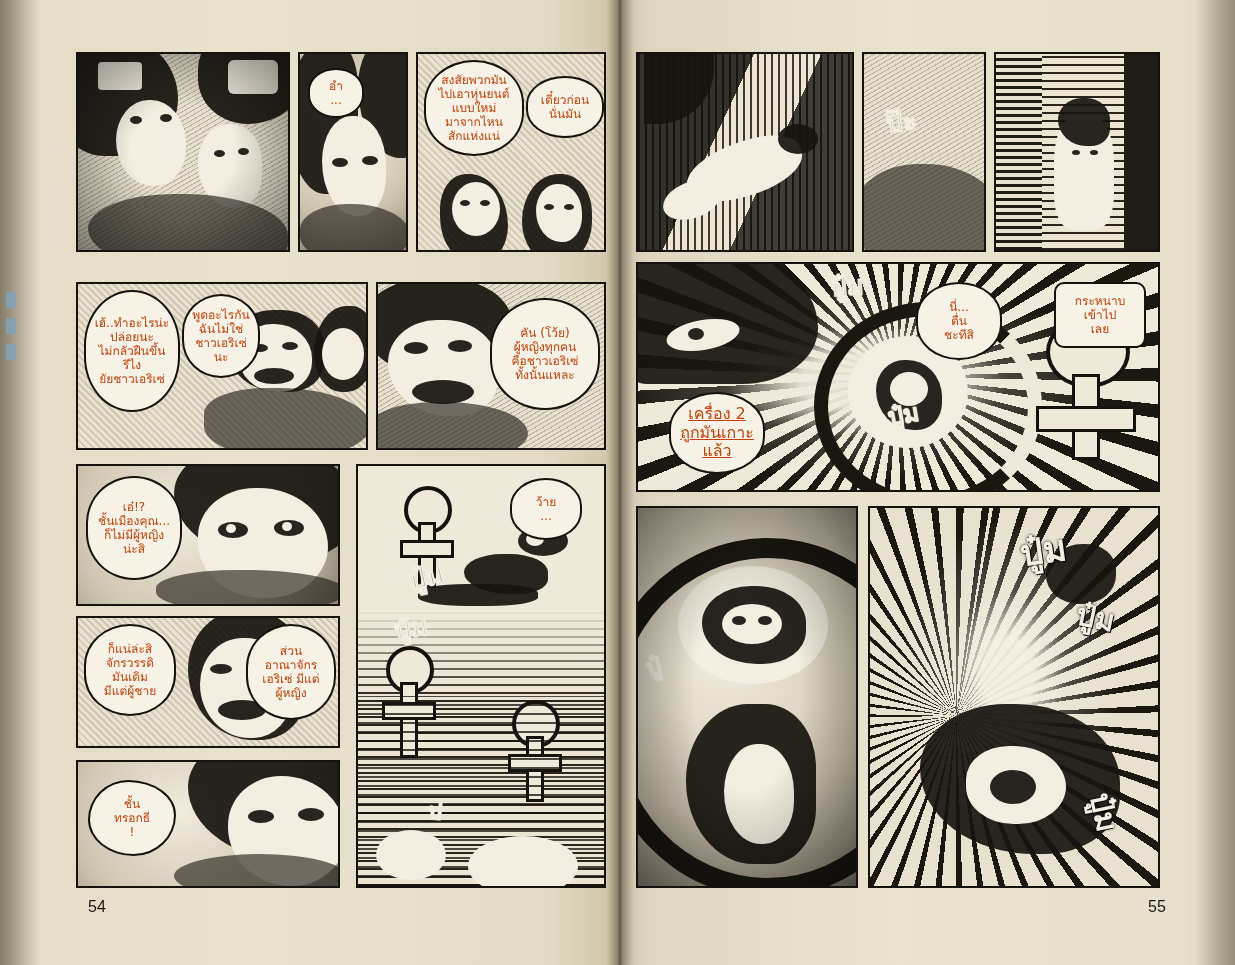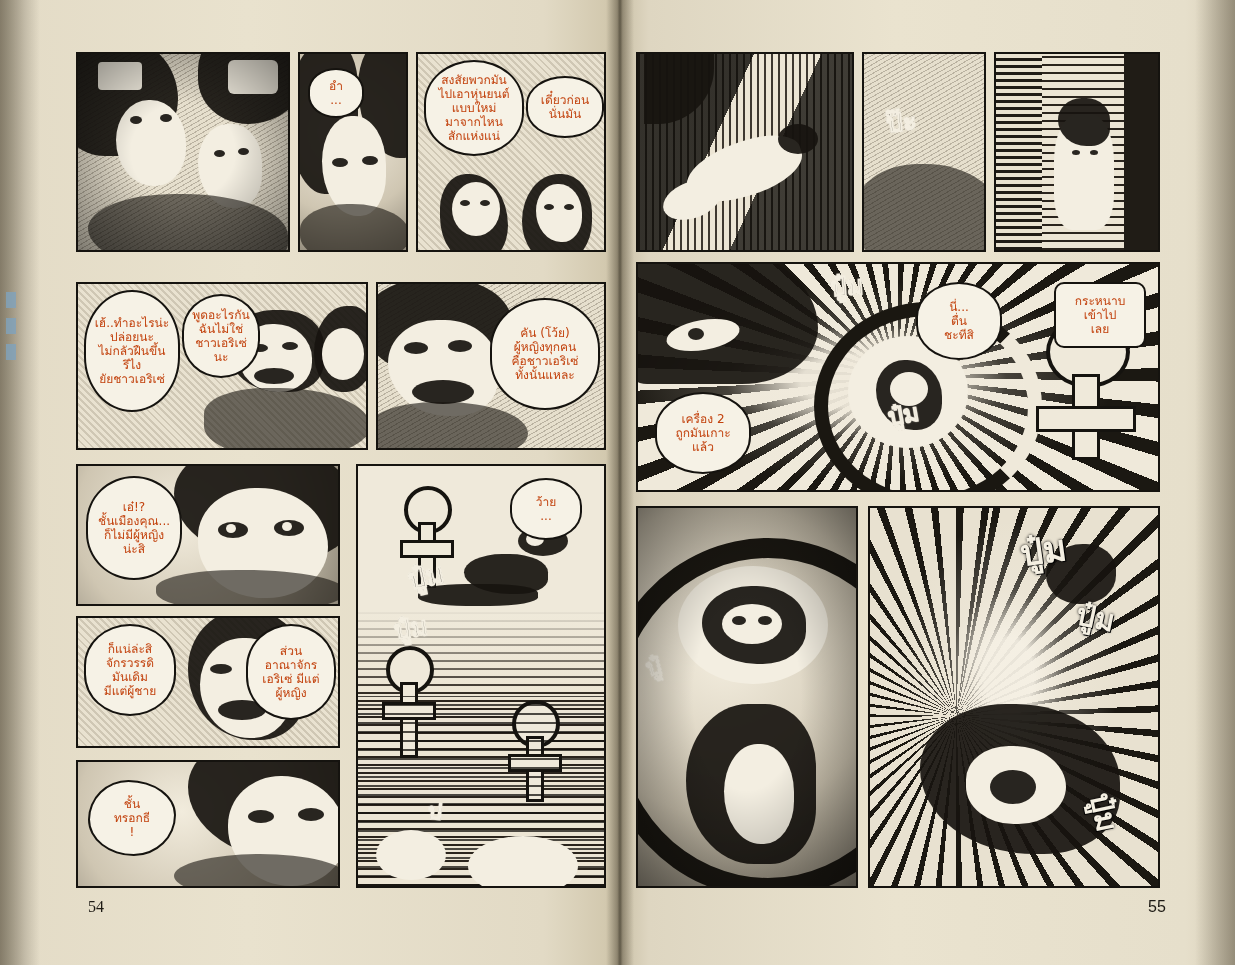--- a/index.html
+++ b/index.html
@@ -334,21 +334,21 @@
     <div class="white" style="left:18px; bottom:6px; width:70px; height:50px; border-radius:50%;"></div>
     <div class="white" style="left:110px; bottom:-10px; width:110px; height:60px; border-radius:50%;"></div>
 
     <div class="balloon" style="left:152px; top:12px; width:72px; height:62px; font-size:12px;">ว้าย
 ...</div>
     <div class="sfx" style="left:50px; top:98px; font-size:28px; transform:rotate(-12deg);">ปู๋ม</div>
     <div class="sfx" style="left:36px; top:150px; font-size:26px; transform:rotate(-8deg);">ปู๋ม</div>
     <div class="sfx" style="left:70px; top:336px; font-size:22px; transform:rotate(6deg);">ป</div>
   </div>
 
-  <div class="pagenum" style="left:88px; top:898px;font-family:Liberation Serif, serif;">54</div>
+  <div class="pagenum" style="left:88px; top:898px;">54</div>
 
   <div class="panel tone-speed" style="left:636px; top:52px; width:218px; height:200px;">
     <div style="position:absolute; inset:0; background:
       linear-gradient(115deg, rgba(20,18,14,.85) 0 38%, rgba(235,228,212,.1) 38% 60%, rgba(20,18,14,.8) 60% 100%);"></div>
     <div class="white" style="left:46px; top:88px; width:120px; height:54px; border-radius:55% 45% 50% 50%; transform:rotate(-18deg);"></div>
     <div class="white" style="left:24px; top:128px; width:60px; height:36px; border-radius:50%; transform:rotate(-20deg);"></div>
     <div class="ink" style="left:140px; top:70px; width:40px; height:30px; border-radius:50%;"></div>
     <div class="ink" style="left:6px; top:0px; width:70px; height:70px; border-radius:0 0 80% 0;"></div>
   </div>
 
@@ -379,21 +379,21 @@
       border-right-color:#efe9da;"></div>
     <div class="white" style="left:210px; top:72px; width:120px; height:112px; border-radius:50%;"></div>
     <div class="ink" style="left:238px; top:96px; width:66px; height:70px; border-radius:45% 55% 40% 60%;"></div>
     <div class="white" style="left:252px; top:108px; width:38px; height:34px; border-radius:50%;"></div>
 
     <div class="cross-sym" style="left:392px; top:52px; width:110px; height:140px;">
       <div class="ring" style="left:16px; top:0; width:76px; height:64px;"></div>
       <div class="vbar" style="left:42px; top:58px; width:22px; height:80px;"></div>
       <div class="hbar" style="left:6px; top:90px; width:94px; height:20px;"></div>
     </div>
-    <div class="balloon" style="left:17px; top:128px; width:96px; height:82px; font-size:12px;">เครื่อง 2
+    <div class="balloon" style="left:31px; top:128px; width:96px; height:82px; font-size:16px;text-decoration:underline;">เครื่อง 2
 ถูกมันเกาะ
 แล้ว</div>
     <div class="balloon" style="left:278px; top:18px; width:86px; height:78px; font-size:12px;">นี่...
 ตื่น
 ชะทีสิ</div>
     <div class="balloon rect" style="left:416px; top:18px; width:92px; height:66px; font-size:12px;">กระหนาบ
 เข้าไป
 เลย</div>
     <div class="sfx" style="left:192px; top:10px; font-size:26px; transform:rotate(-4deg);">ปู๋ม</div>
     <div class="sfx" style="left:250px; top:140px; font-size:24px; transform:rotate(-10deg);">ปู๋ม</div>

